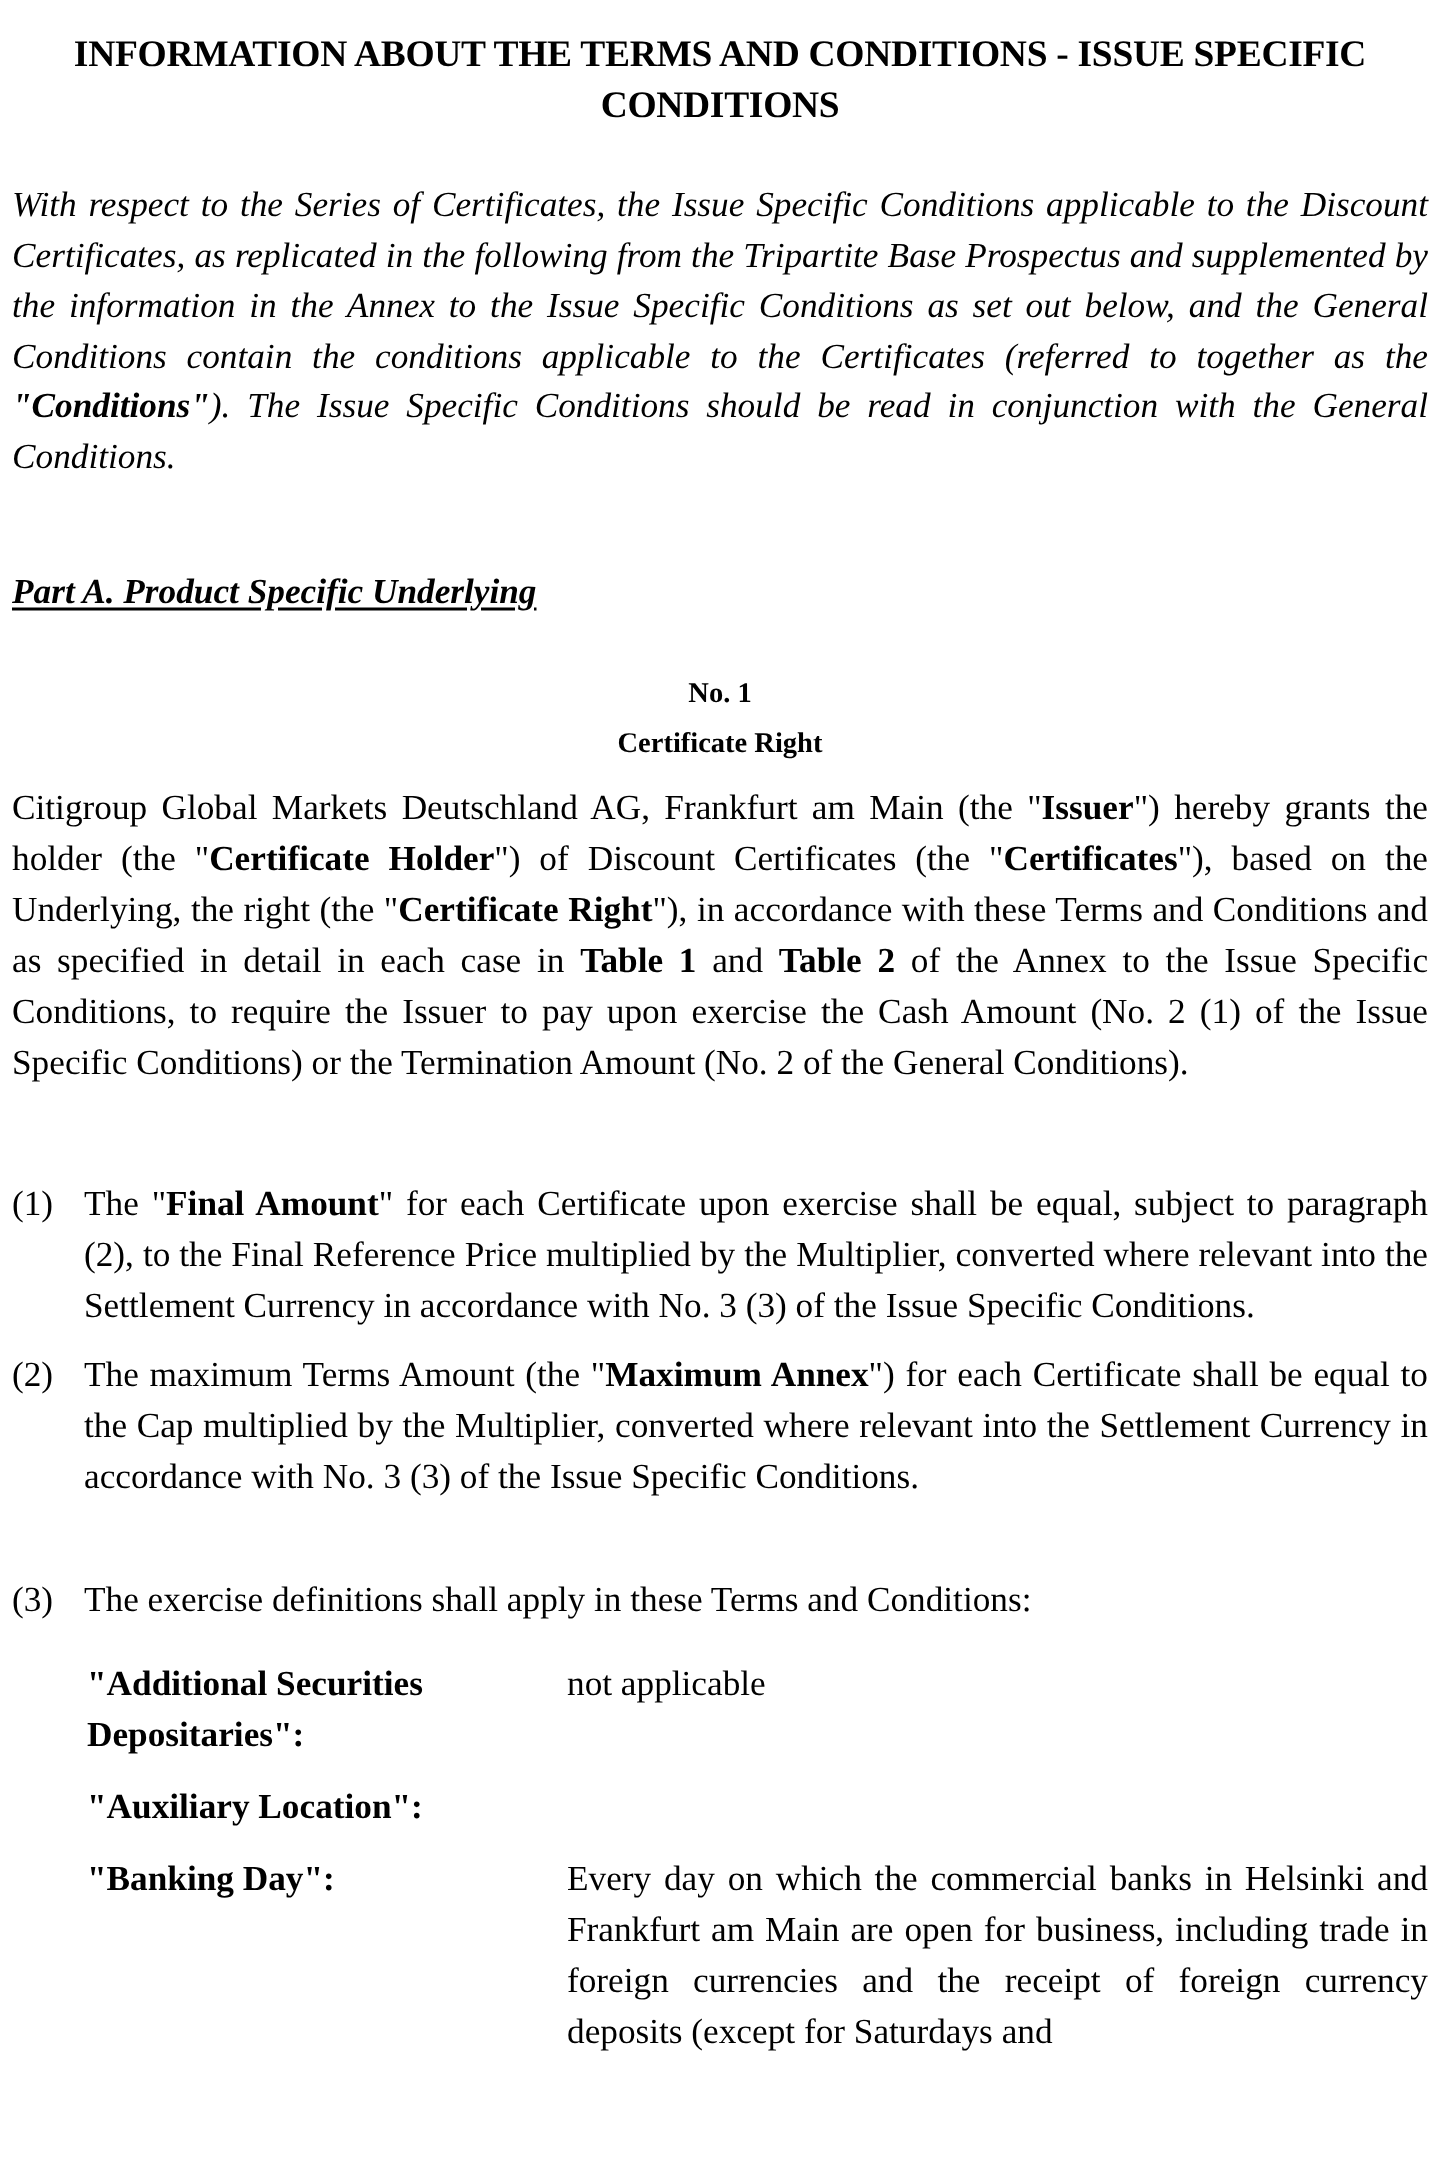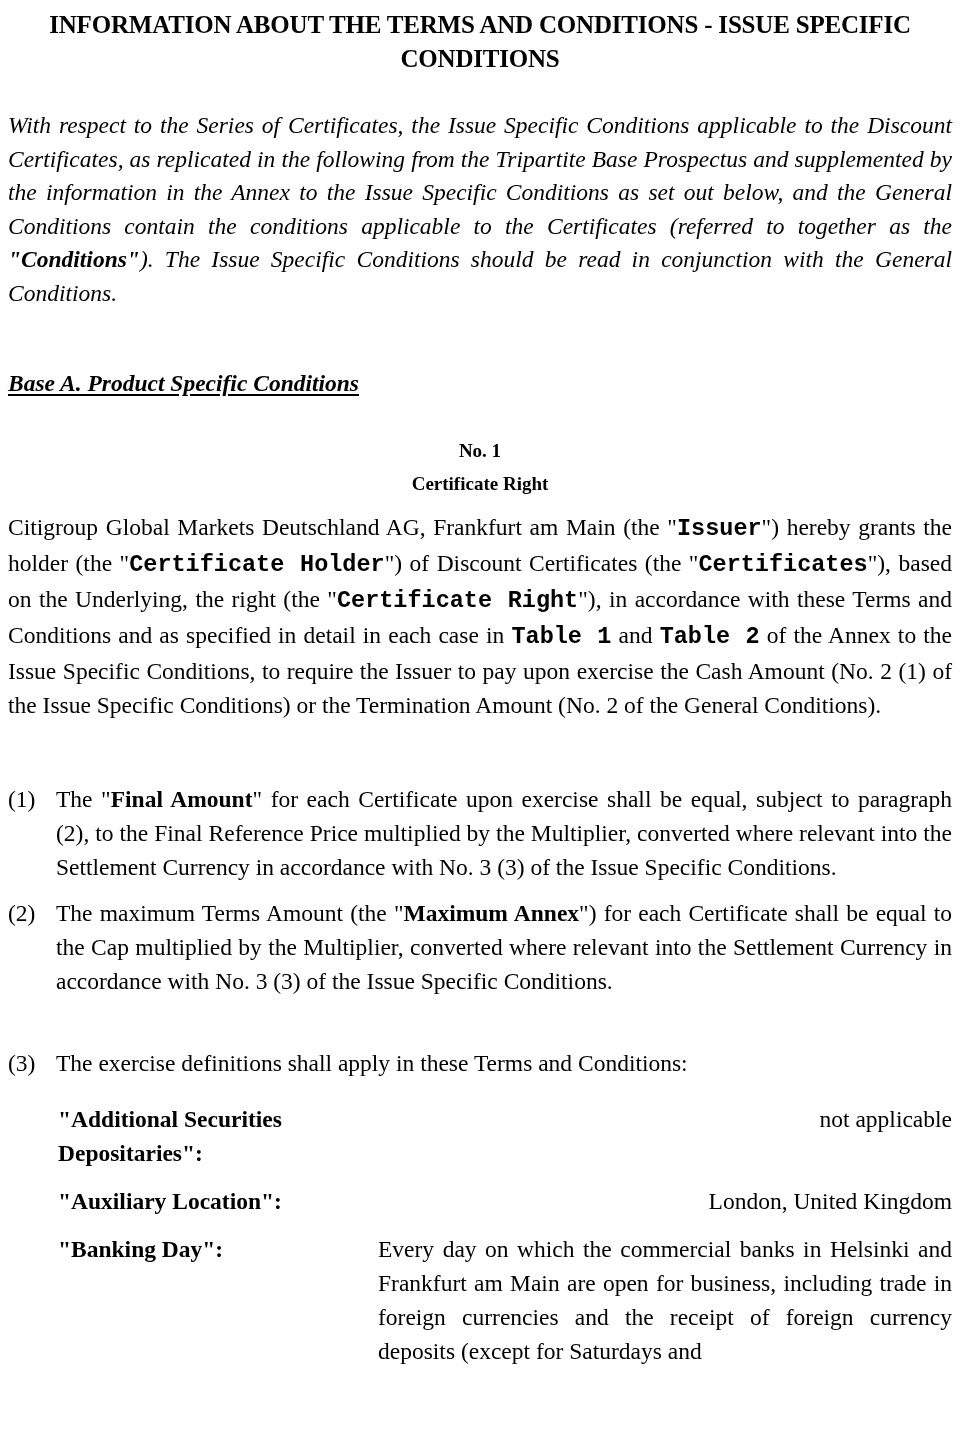--- a/index.html
+++ b/index.html
@@ -20,21 +20,21 @@
     position: relative;
     width: 960px;
     height: 1452px;
     padding: 0;
     box-sizing: border-box;
   }
 
   .content {
     position: absolute;
     left: 8px;
-    top: 0px;
+    top: 12px;
     width: 944px;
   }
 
   
   .doc-title {
     text-align: center;
     font-weight: bold;
     font-size: 25px;
     line-height: 34px;
     letter-spacing: -0.2px;
@@ -82,21 +82,21 @@
   }
 
   
   .body-par {
     font-size: 23.5px;
     line-height: 34px;
     text-align: justify;
     text-justify: inter-word;
     margin-top: 10px;
   }
-  .body-par b { font-weight: bold; font-family: Liberation Mono, monospace; }
+  .body-par b { font-weight: bold; }
 
   
   .num-par {
     position: relative;
     font-size: 23.5px;
     line-height: 34px;
     text-align: justify;
     padding-left: 48px;
     margin-top: 12px;
   }
@@ -130,36 +130,36 @@
     font-size: 23.5px;
     line-height: 34px;
   }
   .def-value {
     flex: 1 1 auto;
     font-size: 23.5px;
     line-height: 34px;
     text-align: justify;
     text-justify: inter-word;
   }
-  .def-value.plain { text-align: right; }
+  .def-value.plain { text-align: left; }
 
   .spacer-lg { height: 36px; }
   .spacer-sm { height: 12px; }
 </style>
 </head>
 <body>
 
 <div class="page">
   <div class="content">
 
     <div class="doc-title">INFORMATION ABOUT THE TERMS AND CONDITIONS - ISSUE SPECIFIC CONDITIONS</div>
 
     <div class="intro"><span>With respect to the Series of Certificates, the Issue Specific Conditions applicable to the Discount Certificates, as replicated in the following from the Tripartite Base Prospectus and supplemented by the information in the Annex to the Issue Specific Conditions as set out below, and the General Conditions contain the conditions applicable to the Certificates (referred to together as the </span><span class="b">"Conditions"</span><span>). The Issue Specific Conditions should be read in conjunction with the General Conditions.</span></div>
 
-    <div class="part-heading"><span>Base A. Product Specific Conditions</span></div>
+    <div class="part-heading"><span>Part A. Product Specific Underlying</span></div>
 
     <div class="spacer-lg"></div>
 
     <div class="section-head">
       <span class="no">No. 1</span>
       <span class="sub">Certificate Right</span>
     </div>
 
     <div class="body-par"><span>Citigroup Global Markets Deutschland AG, Frankfurt am Main (the "</span><b>Issuer</b><span>") hereby grants the holder (the "</span><b>Certificate Holder</b><span>") of Discount Certificates (the "</span><b>Certificates</b><span>"), based on the Underlying, the right (the "</span><b>Certificate Right</b><span>"), in accordance with these Terms and Conditions and as specified in detail in each case in </span><b>Table 1</b><span> and </span><b>Table 2</b><span> of the Annex to the Issue Specific Conditions, to require the Issuer to pay upon exercise the Cash Amount (No. 2 (1) of the Issue Specific Conditions) or the Termination Amount (No. 2 of the General Conditions).</span></div>
 
@@ -185,21 +185,20 @@
 
     <div class="defs">
 
       <div class="def-row">
         <div class="def-term">"Additional Securities Depositaries":</div>
         <div class="def-value plain">not applicable</div>
       </div>
 
       <div class="def-row">
         <div class="def-term">"Auxiliary Location":</div>
-        <div class="def-value plain">London, United Kingdom</div>
       </div>
 
       <div class="def-row">
         <div class="def-term">"Banking Day":</div>
         <div class="def-value">Every day on which the commercial banks in Helsinki and Frankfurt am Main are open for business, including trade in foreign currencies and the receipt of foreign currency deposits (except for Saturdays and</div>
       </div>
 
     </div>
 
   </div>

